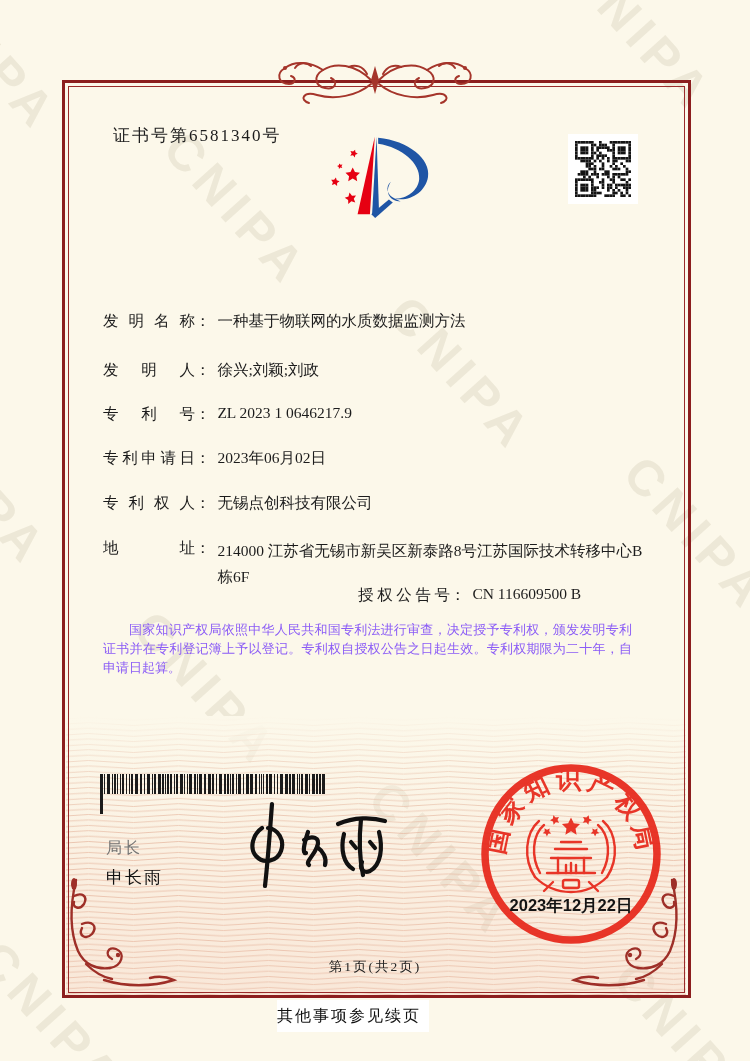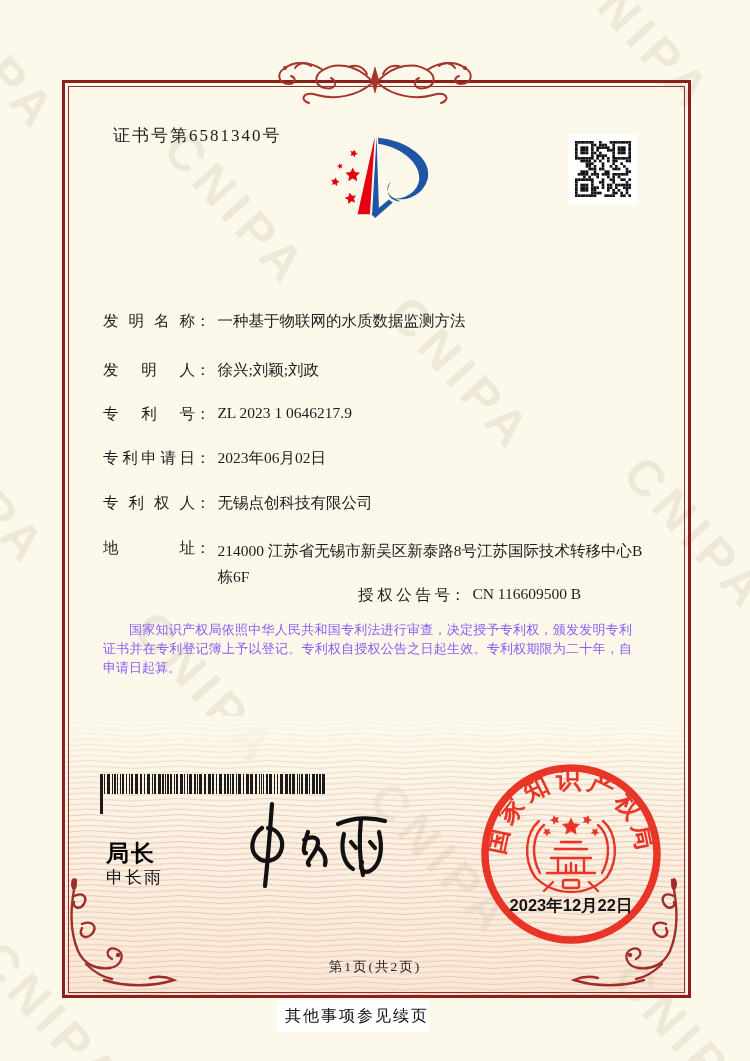--- a/index.html
+++ b/index.html
@@ -38,30 +38,30 @@
   
   .legal{position:absolute;left:103px;top:620px;width:529px;font-size:13px;line-height:19px;
          text-align:justify;color:#8b5cf6;}
   .legal p{margin:0 0 8px 0;text-indent:2em;}
 
   
   .waves{position:absolute;left:66px;top:716px;}
   .barcode{position:absolute;left:100px;top:774px;width:230px;height:20px;font-size:0;}
   .barcode i{display:inline-block;height:100%;background:#1b1b1b;}
   .sig-title{position:absolute;left:106px;top:838px;font-family:"Liberation Sans",sans-serif;
-             font-size:23px;font-weight:700;letter-spacing:2px;color:#000000;}
+             font-size:16px;font-weight:400;letter-spacing:2px;color:#737373;}
   .sig-name{position:absolute;left:106px;top:866px;font-family:"Liberation Sans",sans-serif;
             font-size:17px;font-weight:500;letter-spacing:2px;color:#121212;}
   .sig-script{position:absolute;left:220px;top:790px;}
   .seal{position:absolute;left:481px;top:761px;}
 
   .page-note{position:absolute;left:0;top:958px;width:100%;text-align:center;font-size:13.5px;
              letter-spacing:2px;color:#222;}
   .cont-box{position:absolute;left:277px;top:1000px;width:152px;height:32px;background:#ffffff;
-            display:flex;align-items:center;justify-content:flex-end;}
+            display:flex;align-items:center;justify-content:flex-start;}
   .cont-note{font-size:16px;letter-spacing:2px;color:#111;}
 </style>
 </head>
 <body>
 
 <div class="page">
 
   <div class="wm" style="left:-55px;top:-35px">CNIPA</div>
   <div class="wm" style="left:600px;top:-55px">CNIPA</div>
   <div class="wm" style="left:195px;top:120px">CNIPA</div>

